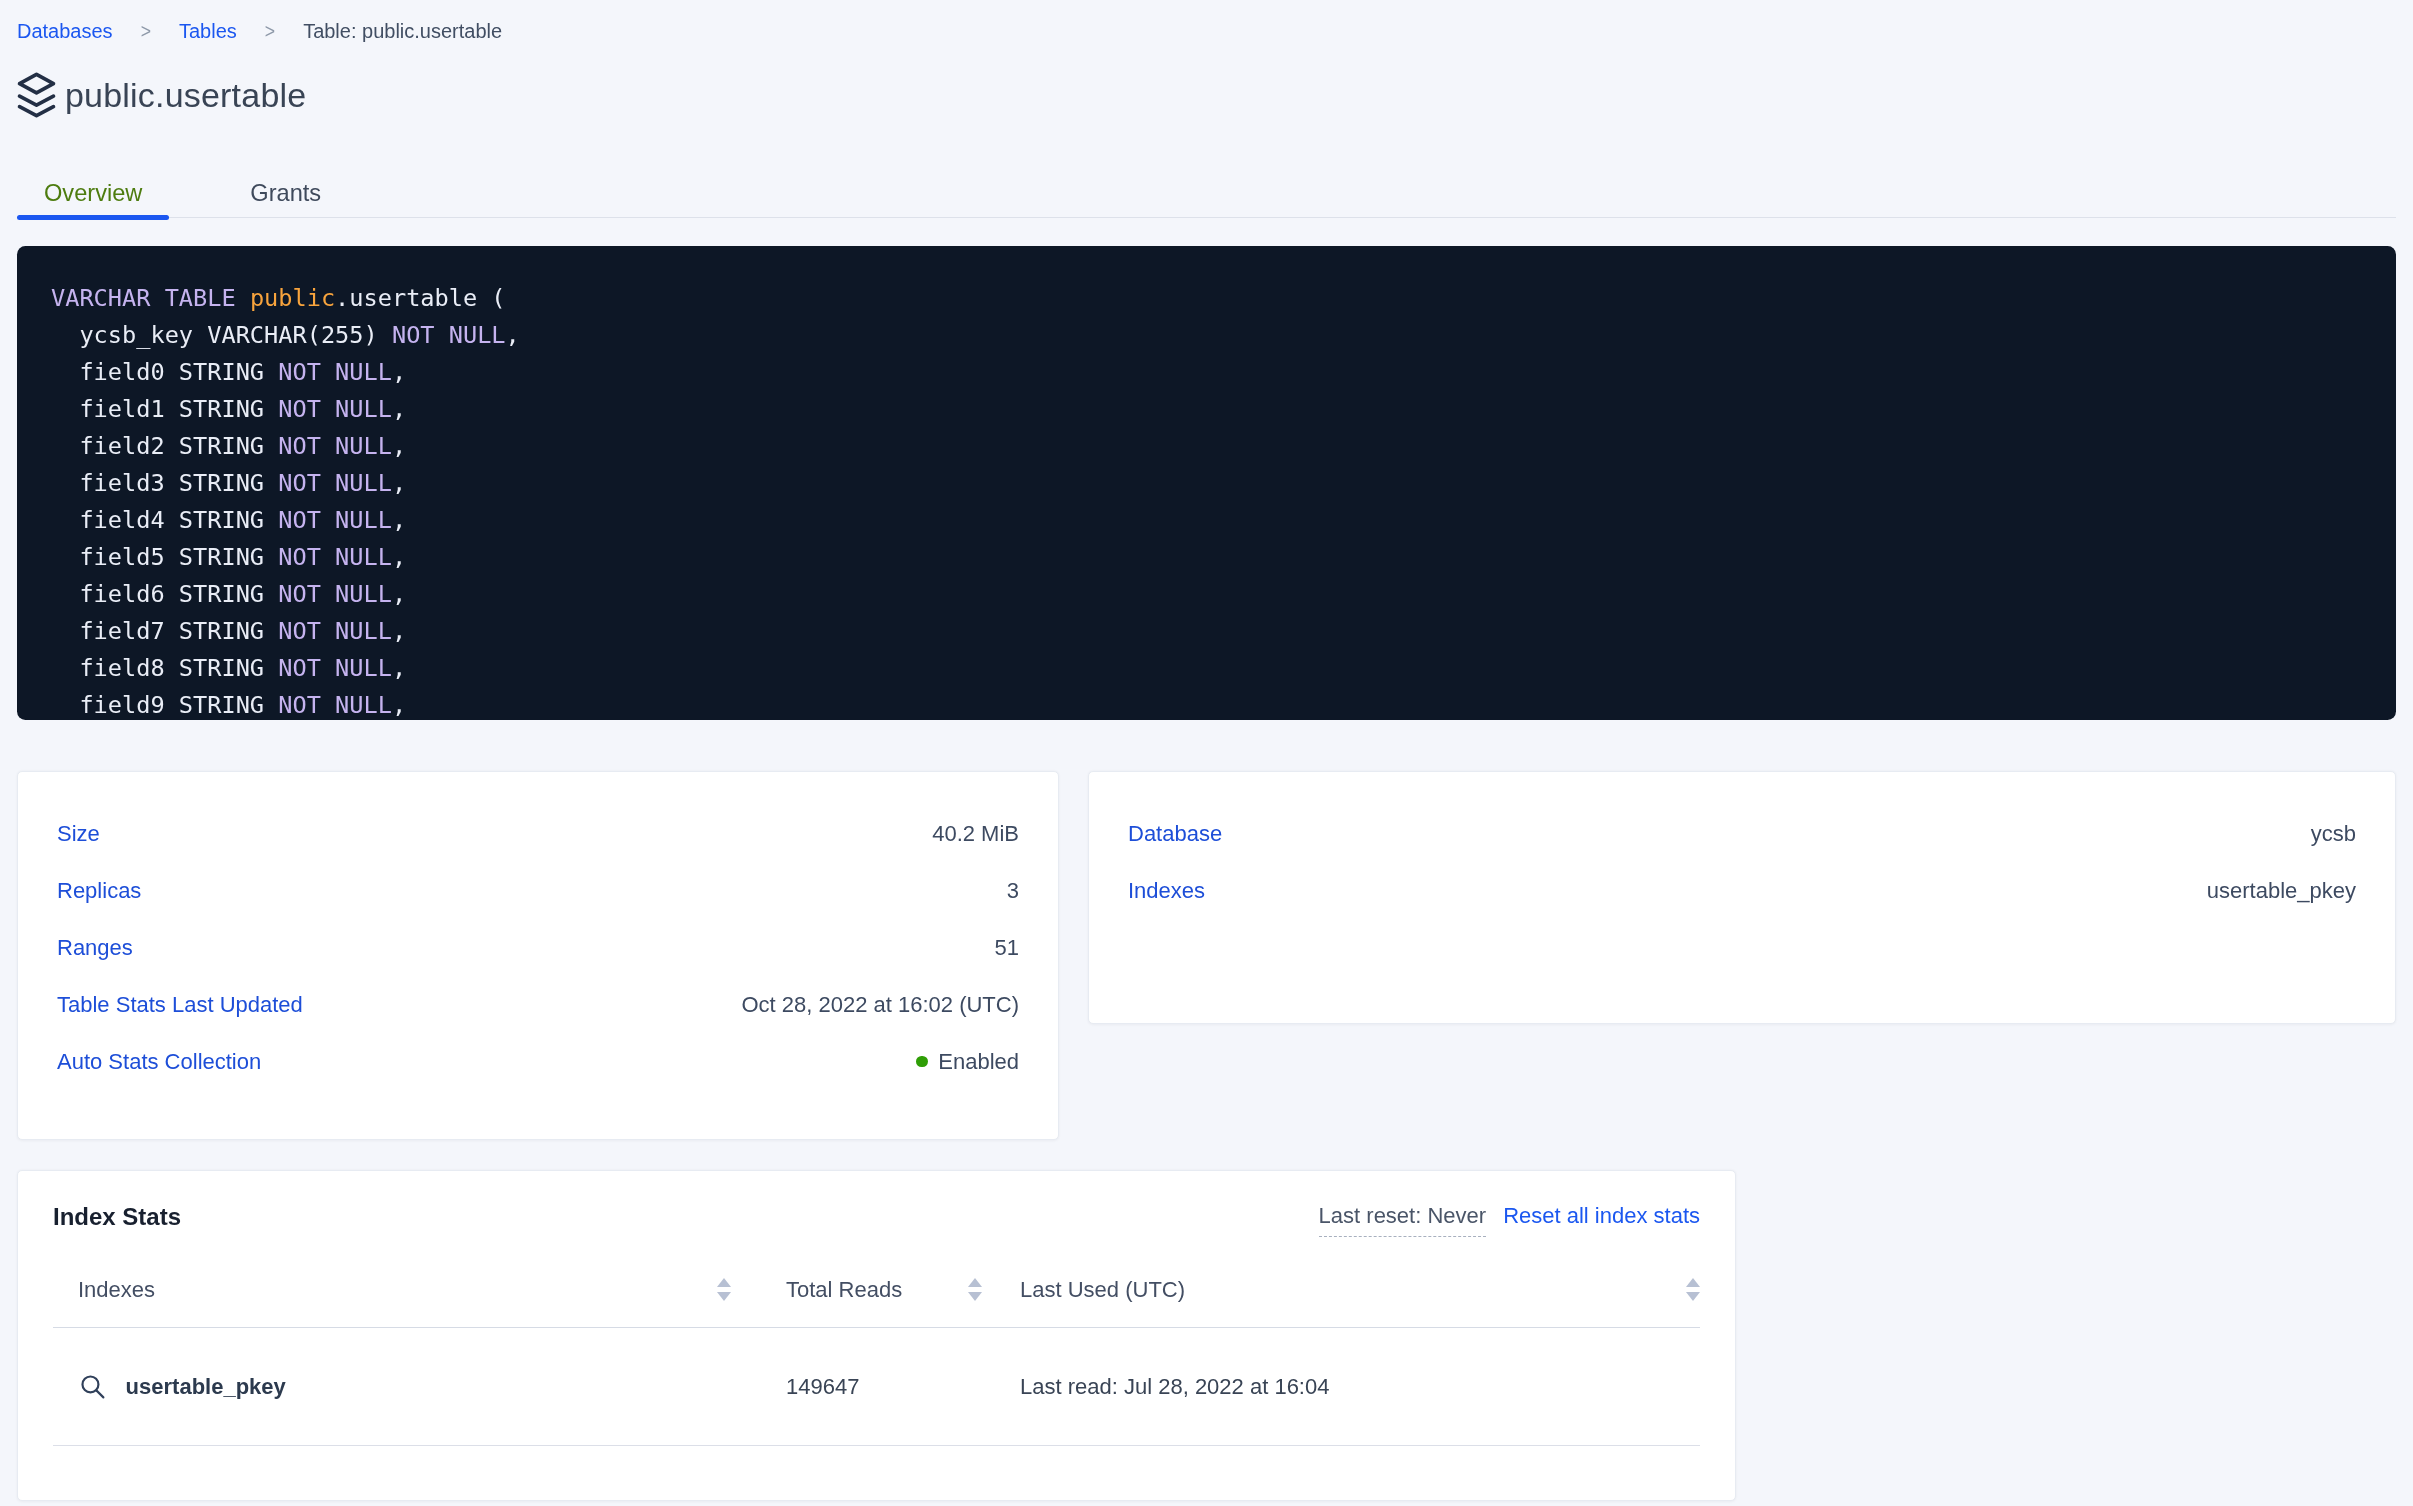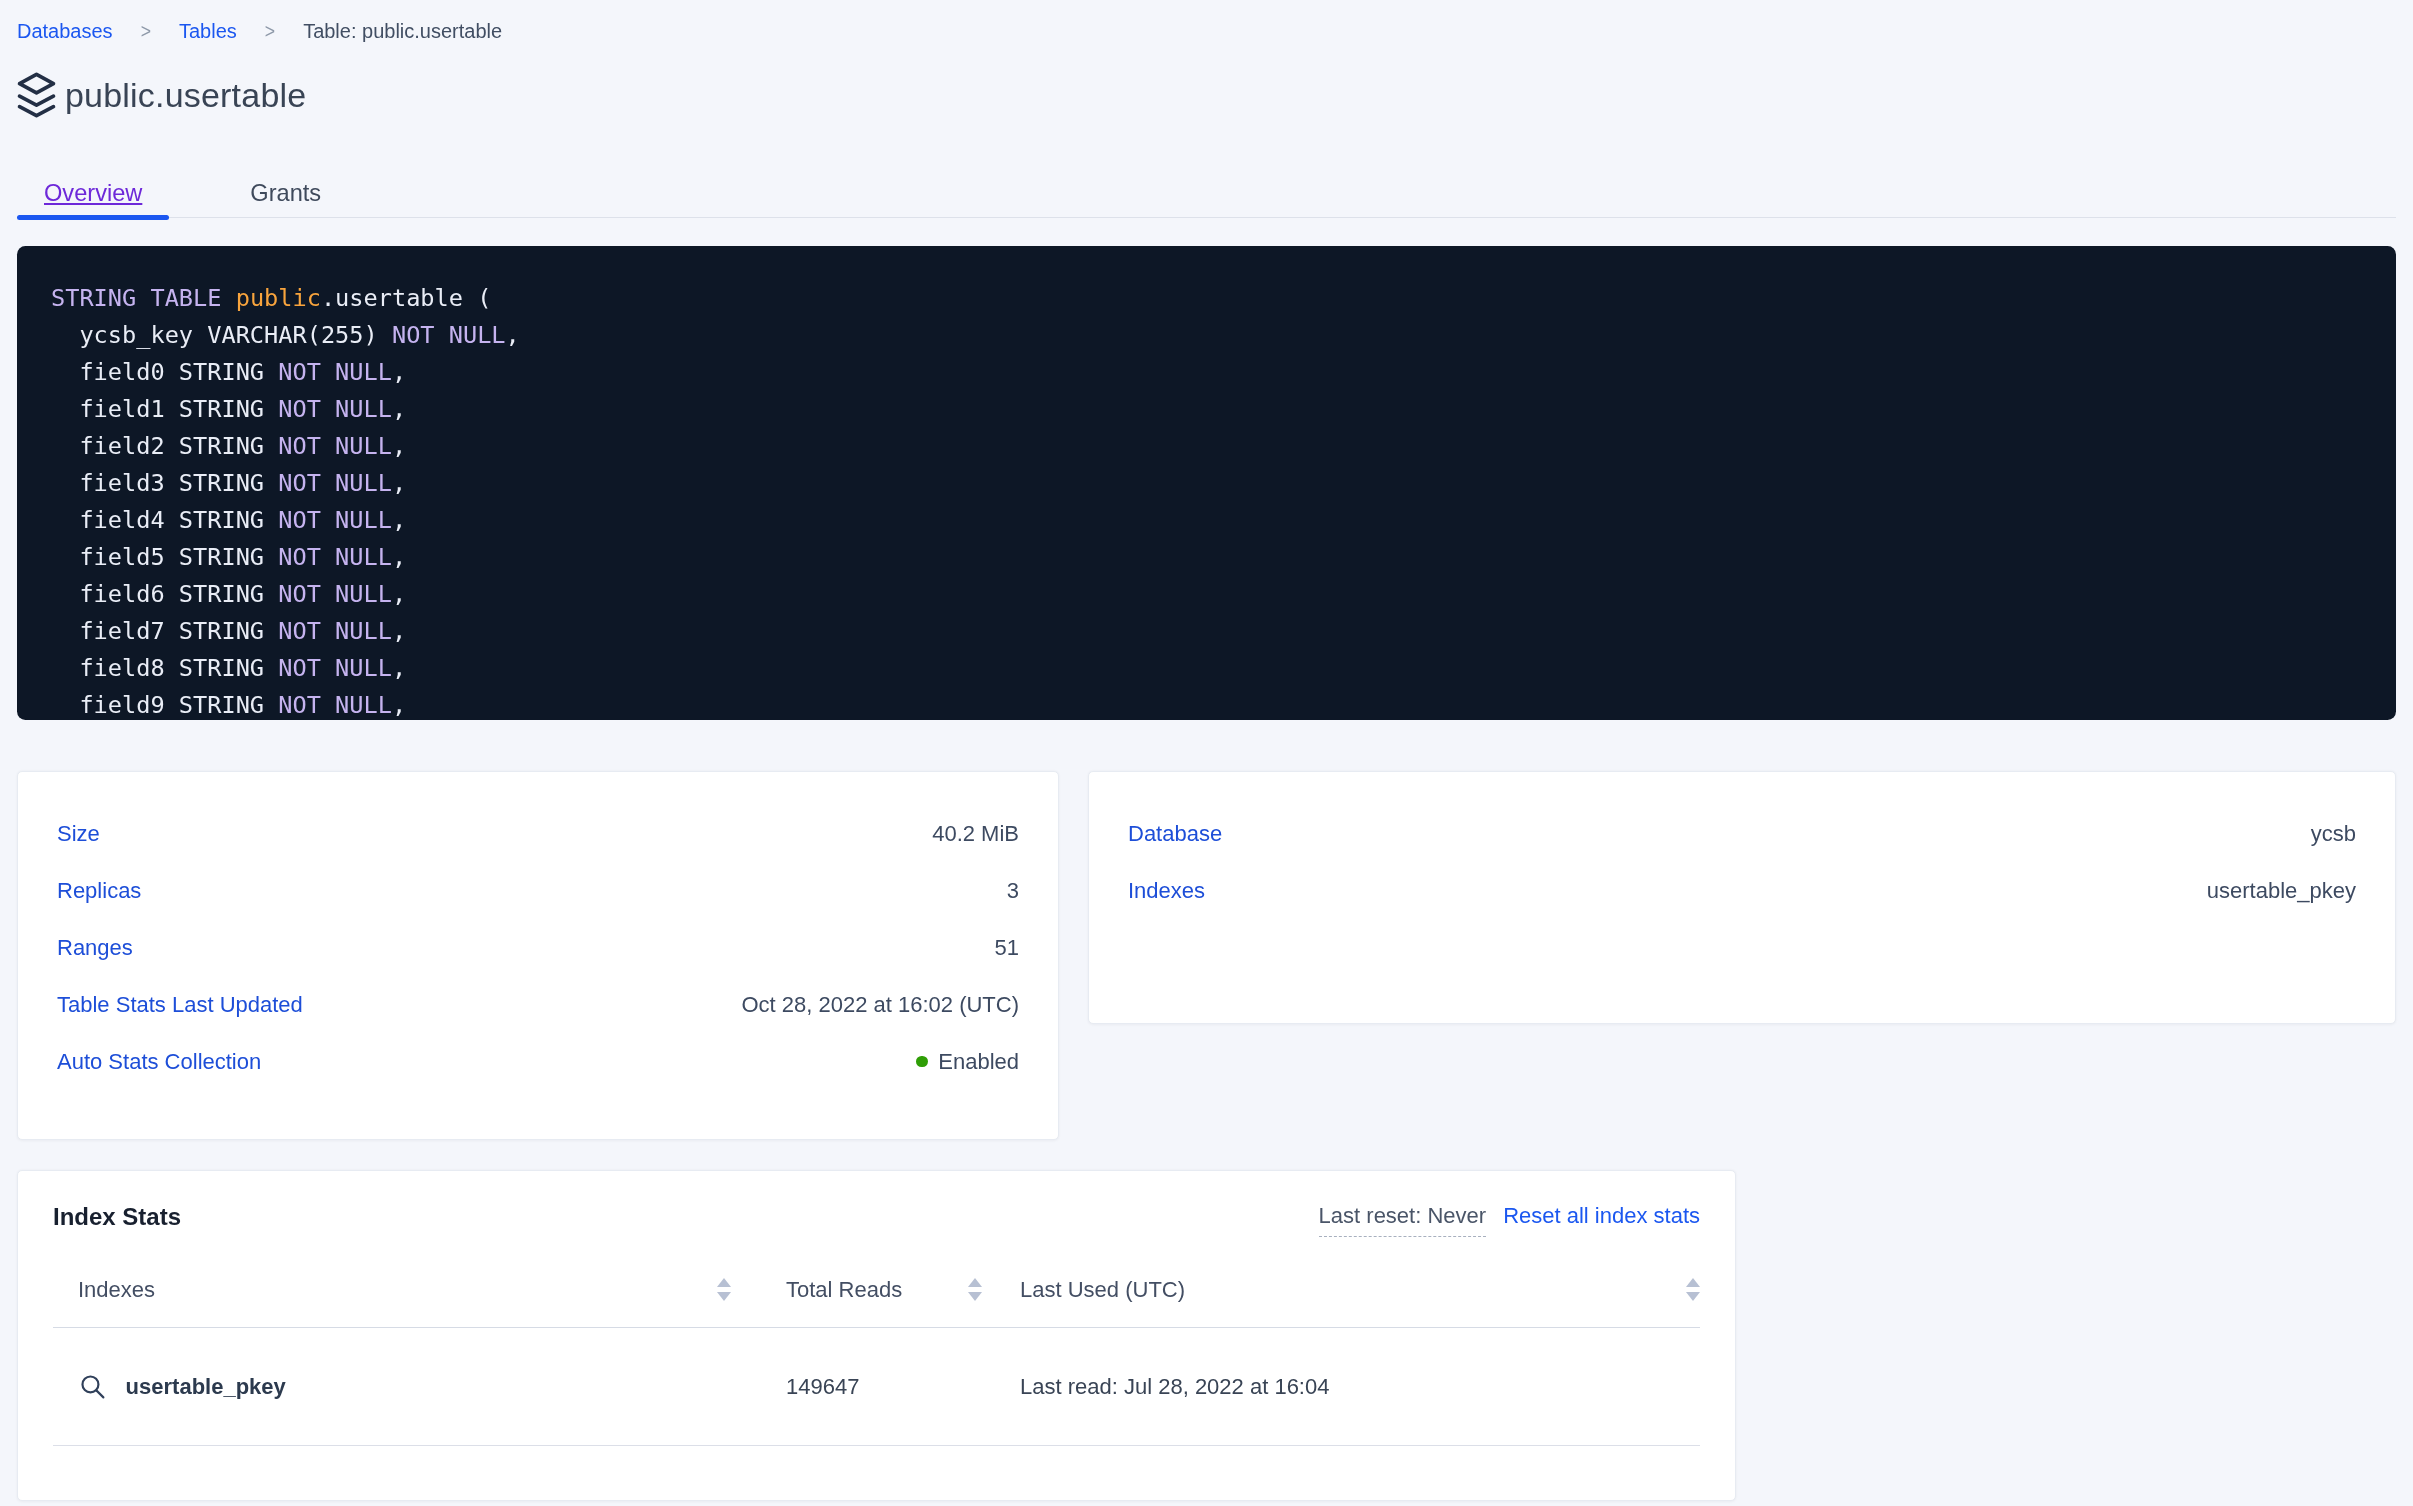--- a/index.html
+++ b/index.html
@@ -20,21 +20,21 @@
 
   
   .title-row { display:flex; align-items:center; margin-top:29px; gap:9px; }
   .title-row h1 { font-size:34px; font-weight:500; color:#394455; letter-spacing:0.2px; }
 
   
   .tabs { display:flex; margin-top:51px; height:49px; border-bottom:1.7px solid #dde1ea; }
   .tab { position:relative; display:flex; align-items:center; justify-content:center;
          padding:0 27px; font-size:23.6px; color:#3f4a5c; cursor:pointer; }
   .tab + .tab { margin-left:54px; }
-  .tab.active { color:#6d28d9;text-decoration:underline; }
+  .tab.active { color:#4d7c0f; }
   .tab.active::after { content:""; position:absolute; left:0; right:0; bottom:-3.4px;
          height:5px; border-radius:2.5px; background:#1b57f0; }
 
   
   .codebox { margin-top:28px; height:474px; background:#0d1726; border-radius:8.4px;
          padding:34px 34px 0 34px; overflow:hidden; cursor:text; }
   .code-line { font-family:"DejaVu Sans Mono", monospace; font-size:23.6px; line-height:37px;
          white-space:pre; color:#e9edf6; }
   .tok-kw { color:#c5b3ef; }
   .tok-obj { color:#f8a43d; }
@@ -103,21 +103,21 @@
     <h1>public.usertable</h1>
   </div>
 
   <div class="tabs">
     <div class="tab active">Overview</div>
     <div class="tab">Grants</div>
   </div>
 
   <div class="codebox">
     <div id="sql-code">
-        <div class="code-line"><span class="tok-kw">STRING TABLE </span><span class="tok-obj">public</span><span class="tok-pl">.usertable (</span></div>
+        <div class="code-line"><span class="tok-kw">VARCHAR TABLE </span><span class="tok-obj">public</span><span class="tok-pl">.usertable (</span></div>
         <div class="code-line"><span class="tok-pl">  ycsb_key VARCHAR(255) </span><span class="tok-kw">NOT NULL</span><span class="tok-pl">,</span></div>
         <div class="code-line"><span class="tok-pl">  field0 STRING </span><span class="tok-kw">NOT NULL</span><span class="tok-pl">,</span></div>
         <div class="code-line"><span class="tok-pl">  field1 STRING </span><span class="tok-kw">NOT NULL</span><span class="tok-pl">,</span></div>
         <div class="code-line"><span class="tok-pl">  field2 STRING </span><span class="tok-kw">NOT NULL</span><span class="tok-pl">,</span></div>
         <div class="code-line"><span class="tok-pl">  field3 STRING </span><span class="tok-kw">NOT NULL</span><span class="tok-pl">,</span></div>
         <div class="code-line"><span class="tok-pl">  field4 STRING </span><span class="tok-kw">NOT NULL</span><span class="tok-pl">,</span></div>
         <div class="code-line"><span class="tok-pl">  field5 STRING </span><span class="tok-kw">NOT NULL</span><span class="tok-pl">,</span></div>
         <div class="code-line"><span class="tok-pl">  field6 STRING </span><span class="tok-kw">NOT NULL</span><span class="tok-pl">,</span></div>
         <div class="code-line"><span class="tok-pl">  field7 STRING </span><span class="tok-kw">NOT NULL</span><span class="tok-pl">,</span></div>
         <div class="code-line"><span class="tok-pl">  field8 STRING </span><span class="tok-kw">NOT NULL</span><span class="tok-pl">,</span></div>

